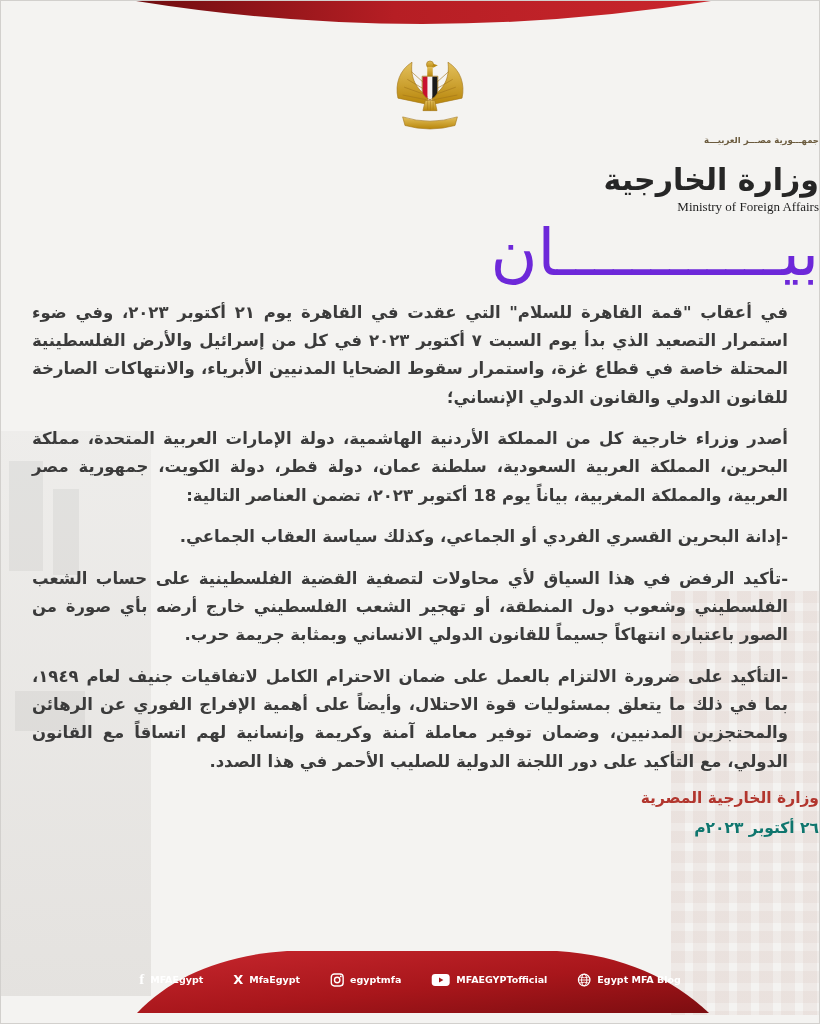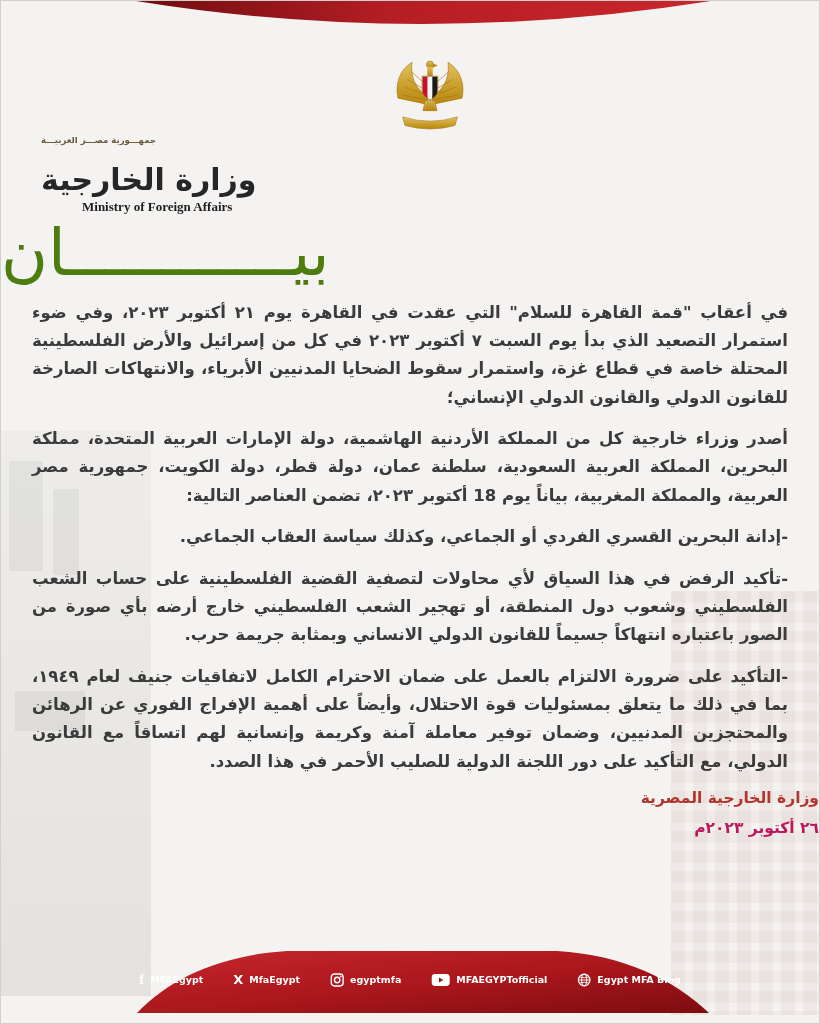--- a/index.html
+++ b/index.html
@@ -20,48 +20,48 @@
   .wm-left .b1{left:8px;top:30px;width:34px;height:110px;}
   .wm-left .b2{left:52px;top:58px;width:26px;height:86px;}
   .wm-left .b3{left:14px;top:260px;width:70px;height:40px;}
   .wm-right{
     position:absolute;right:0;top:590px;width:148px;height:424px;z-index:0;
     background:
       repeating-linear-gradient(to right,rgba(196,160,150,.12) 0 14px,rgba(0,0,0,0) 14px 22px),
       repeating-linear-gradient(to bottom,rgba(196,160,150,.10) 0 12px,rgba(0,0,0,0) 12px 20px);
   }
   
-  .header{position:relative;z-index:1;padding-top:56px;text-align:left;padding-left:40px;}
+  .header{position:relative;z-index:1;padding-top:56px;text-align:right;padding-left:40px;}
   .emblem{display:block;margin:0 auto;}
   .republic-line{
     margin-top:2px;font-size:8.5px;font-weight:bold;color:#6b5b3e;letter-spacing:1px;
   }
   .ministry-callig{
     margin-top:19px;font-size:30px;font-weight:bold;color:#262626;line-height:1.05;
   }
   .ministry-en{
-    margin-top:3px;font-size:13px;font-weight:bold;color:#1e1e1e;
+    margin-top:3px;font-size:13px;font-weight:normal;color:#1e1e1e;
     font-family:"Liberation Serif","DejaVu Serif",serif;
     margin-left:41px;
   }
   
   .stmt-title{
-    position:relative;z-index:1;text-align:left;direction:rtl;
-    font-size:64px;color:#4d7c0f;line-height:1.0;margin-top:6px;
+    position:relative;z-index:1;text-align:right;direction:rtl;
+    font-size:64px;color:#6d28d9;line-height:1.0;margin-top:6px;
   }
   
   .body-text{
     position:relative;z-index:1;direction:rtl;width:756px;margin:14px auto 0 auto;
     font-size:16.5px;font-weight:bold;color:#3b3b3b;line-height:1.72;
     text-align:justify;
   }
   .body-text p{margin:0 0 13px 0;}
   .sig-block{position:relative;z-index:1;direction:rtl;margin-top:2px;}
   .sig-ministry{font-size:15.5px;font-weight:bold;color:#b2362e;}
-  .sig-date{font-size:15.5px;font-weight:bold;color:#be185d;margin-top:12px;}
+  .sig-date{font-size:15.5px;font-weight:bold;color:#0f766e;margin-top:12px;}
   
   .social-row{
     position:absolute;left:50%;bottom:36px;transform:translateX(-50%);
     display:flex;align-items:center;gap:30px;z-index:3;white-space:nowrap;
   }
   .social-item{display:flex;align-items:center;gap:6px;color:#ffffff;
     font-size:9.5px;font-weight:bold;cursor:pointer;}
   .social-item svg{display:block;}
   .fb-glyph{font-family:"Liberation Serif","DejaVu Serif",serif;font-size:15px;
     font-weight:bold;line-height:1;color:#fff;}

